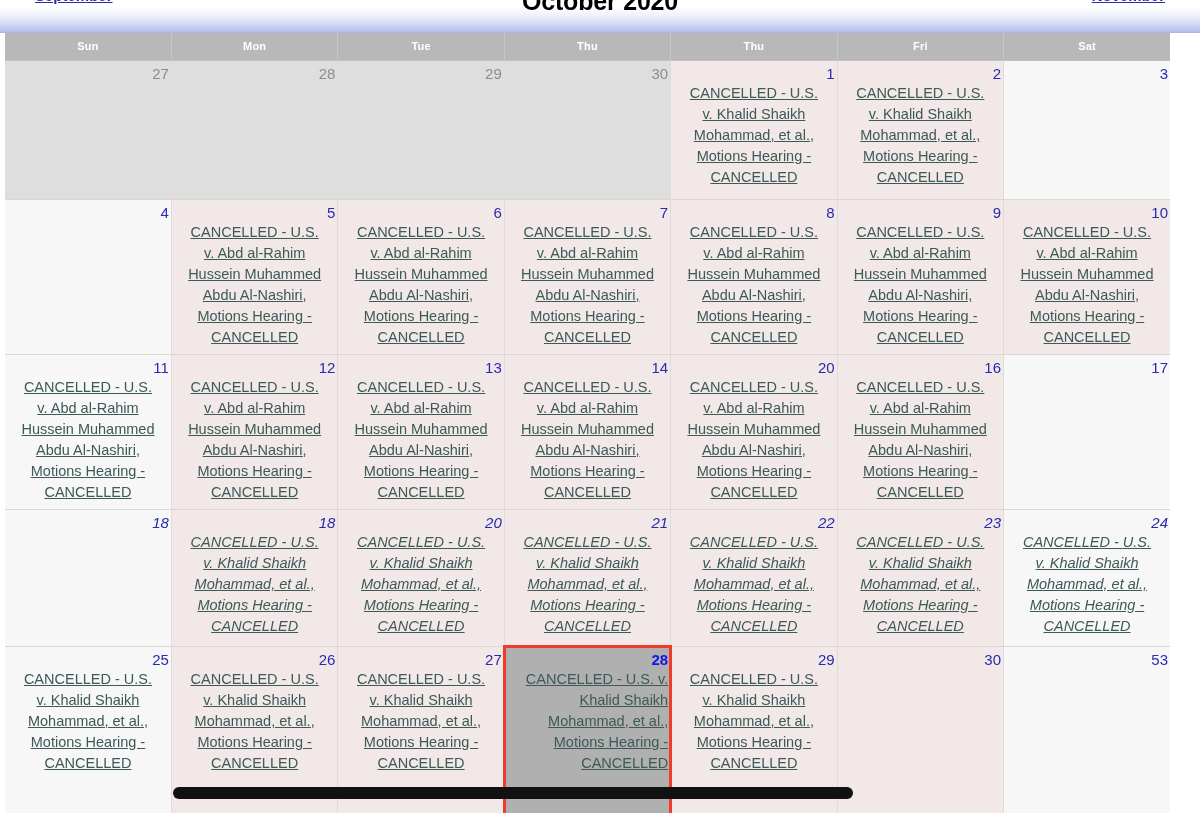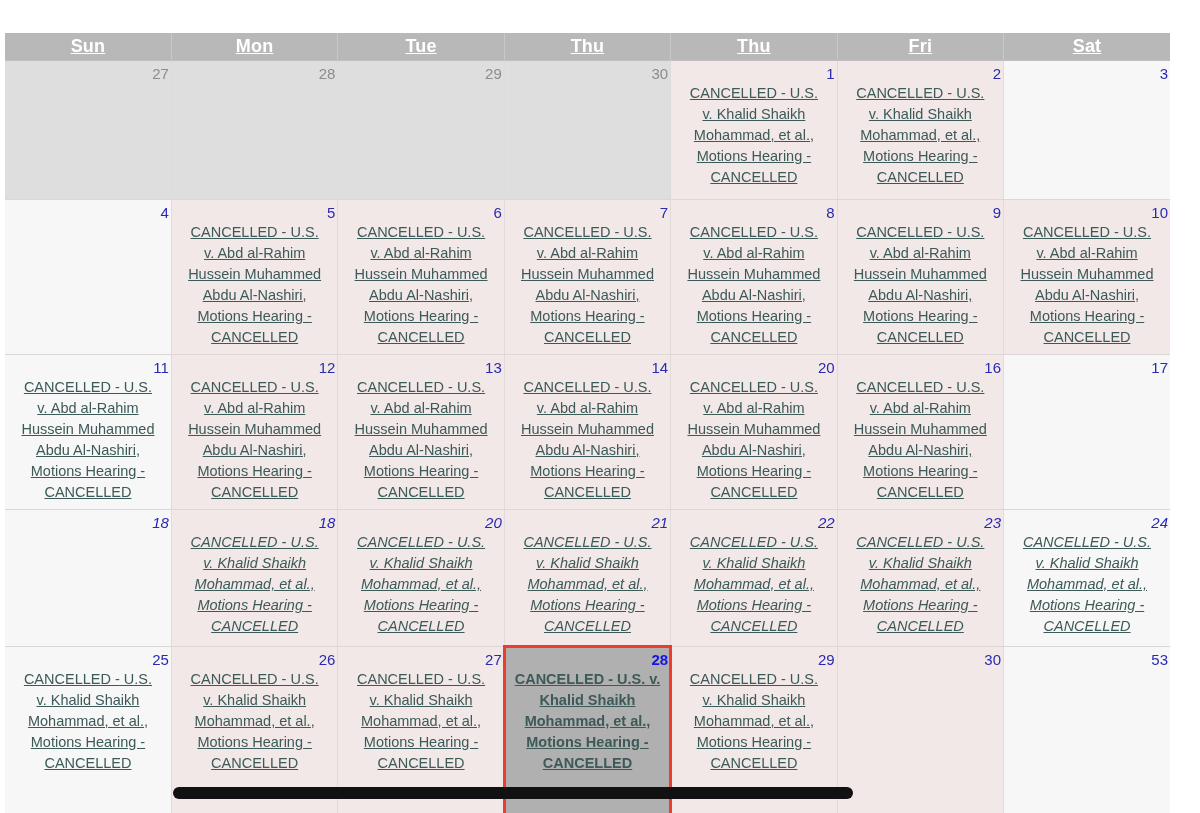--- a/index.html
+++ b/index.html
@@ -50,27 +50,26 @@
     position: absolute;
     left: 5px; top: 33px;
     width: 1165px;
     border-collapse: collapse;
     table-layout: fixed;
   }
   .cal th {
     height: 27px;
     background: #b8b8b8;
     color: #ffffff;
-    font-size: 18px;
+    font-size: 11px;
     font-weight: bold;
     text-align: center;
     border-right: 1px solid #c8c8c8;
     border-bottom: 1px solid #c0c0c0;
     letter-spacing: 0.2px;
-    text-decoration: underline;
   }
   .cal th:last-child { border-right: none; }
 
   .cal td {
     vertical-align: top;
     border-right: 1px solid #e0dada;
     border-bottom: 1px solid #ddd6d6;
     padding: 3px 2px 4px 2px;
     overflow: hidden;
   }
@@ -100,21 +99,21 @@
     display: block;
     text-align: center;
     font-size: 14.5px;
     line-height: 21px;
     color: #3c5a57;
     text-decoration: underline;
     text-underline-offset: 1px;
     white-space: nowrap;
     cursor: pointer;
   }
-  .cell-today .event { font-weight: bold; white-space: normal; }
+  .cell-today .event { font-weight: normal; white-space: normal; text-align: right; }
 
   
   tr.wk0 td { height: 139px; }
   tr.wk1 td { height: 155px; }
   tr.wk2 td { height: 155px; }
   tr.wk3 td { height: 137px; font-style: italic; }
   tr.wk4 td { height: 177px; }
   tr.wk5 td { height: 18px; }
 
   
@@ -124,20 +123,25 @@
     width: 680px; height: 12px;
     background: #111111;
     border-radius: 6px;
   }
 </style>
 </head>
 <body>
 
 <div id="page">
 
+  <div class="topband">
+    <a class="month-nav prev">September</a>
+    <div class="month-title">October 2020</div>
+    <a class="month-nav next">November</a>
+  </div>
 
   <table class="cal">
     <thead>
       <tr>
         <th>Sun</th>
         <th>Mon</th>
         <th>Tue</th>
         <th>Thu</th>
         <th>Thu</th>
         <th>Fri</th>

